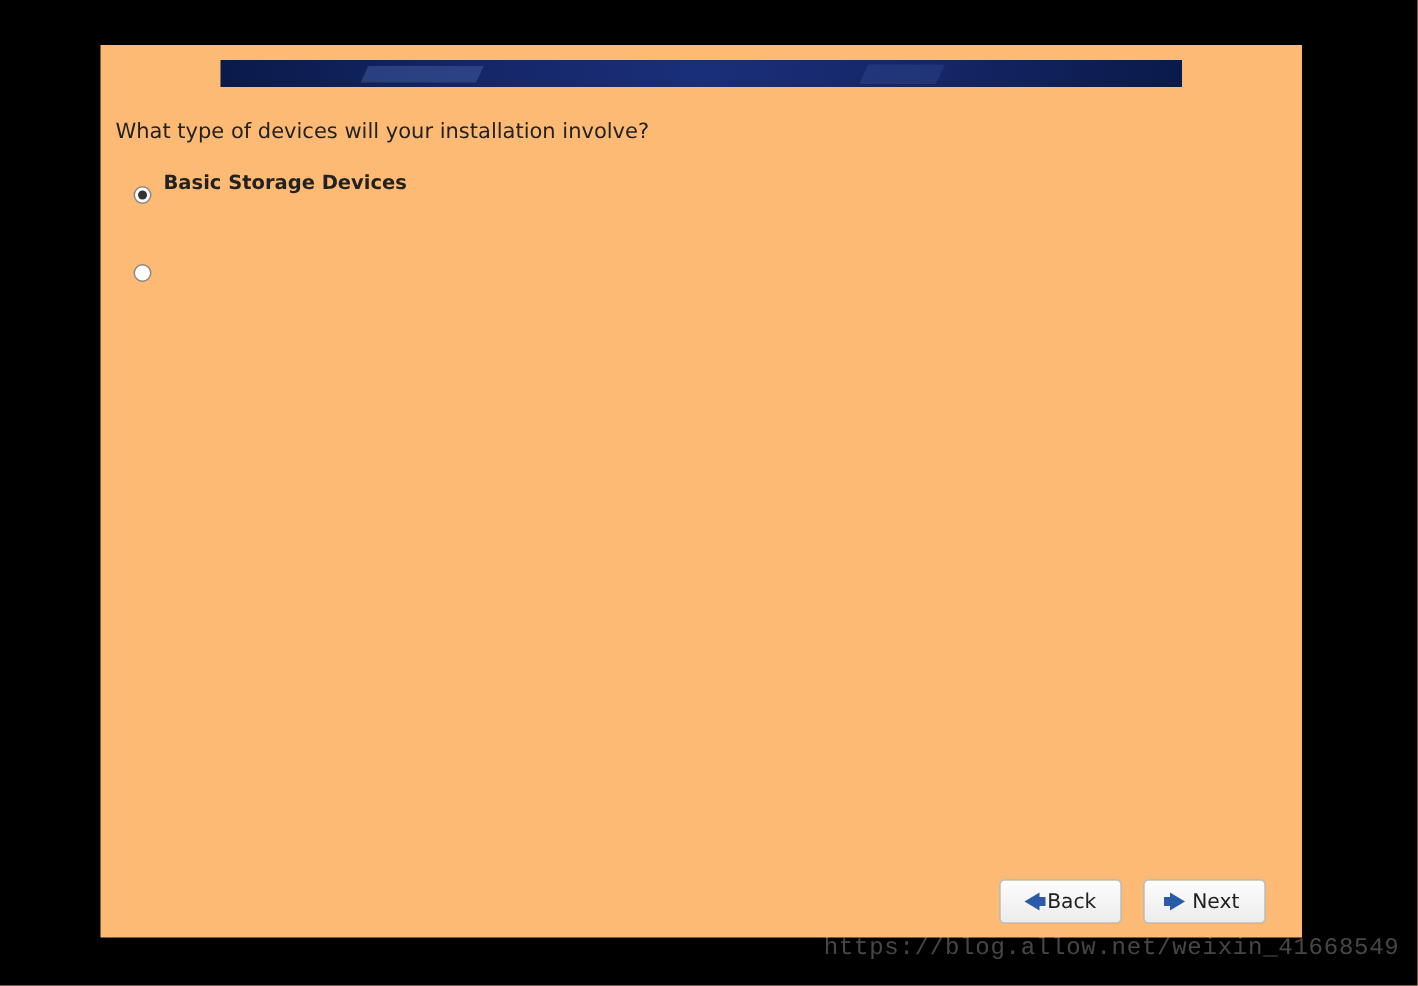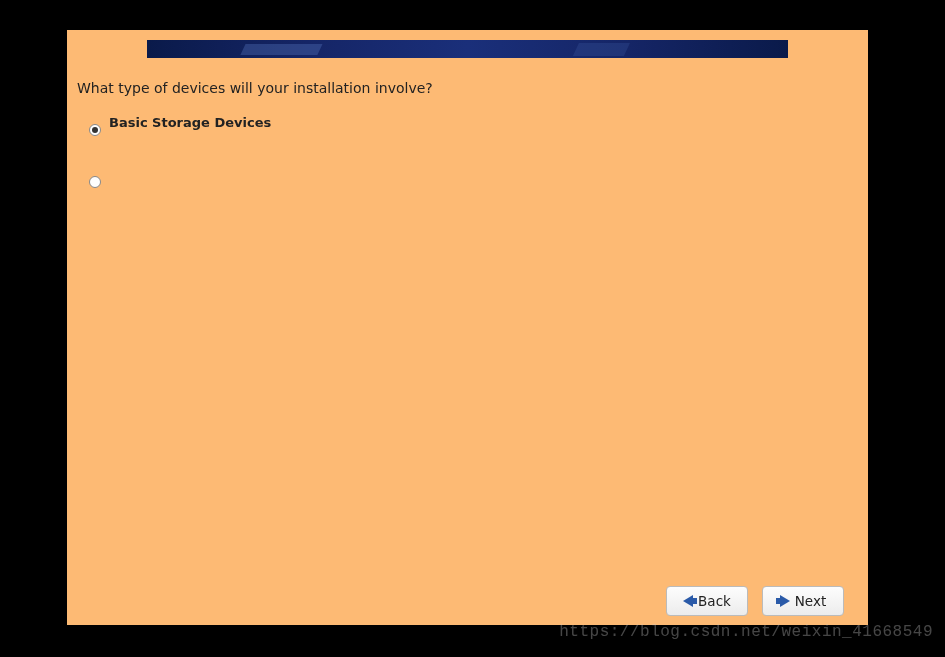--- a/index.html
+++ b/index.html
@@ -213,13 +213,13 @@
       <span>Back</span>
     </div>
     <div class="btn">
       <span class="arrow-right"></span>
       <span>Next</span>
     </div>
   </div>
 
 </div>
 
-<div class="watermark">https://blog.csdn.net/weixin_41668549</div>
+<div class="watermark">https://blog.allow.net/weixin_41668549</div>
 
 </body></html>

